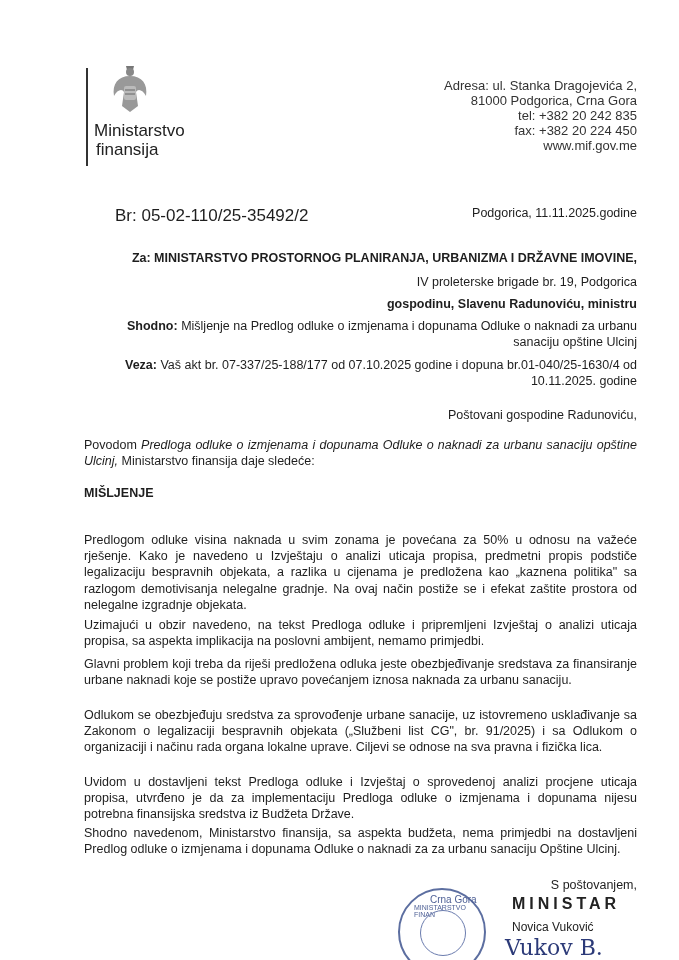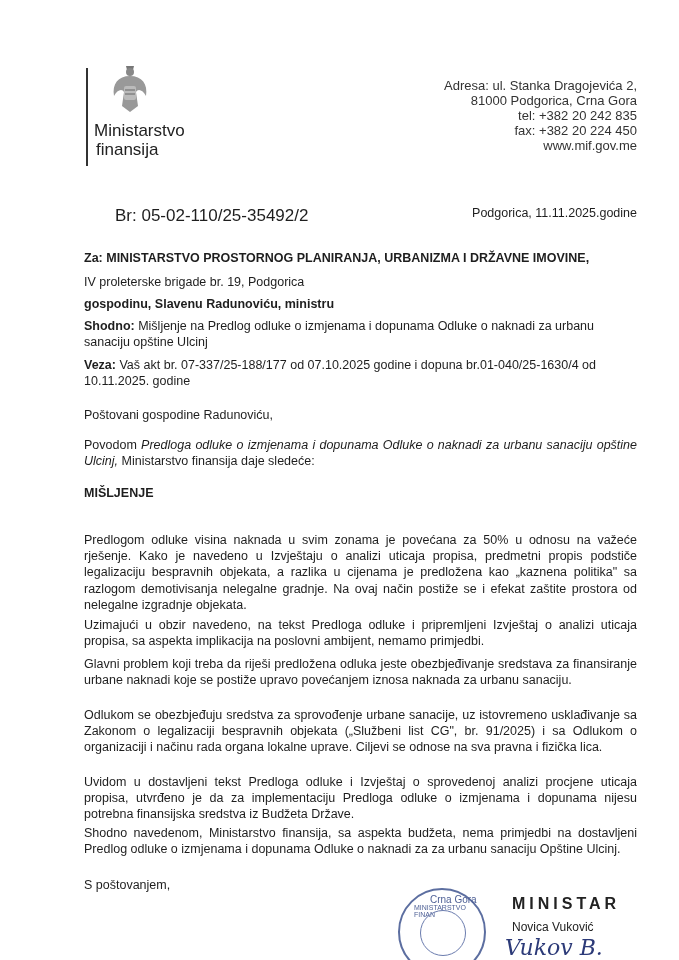--- a/index.html
+++ b/index.html
@@ -5,31 +5,31 @@
   html, body { margin:0; padding:0; }
   body { width:679px; height:960px; background:#ffffff; position:relative; overflow:hidden;
          font-family:"Liberation Sans", sans-serif; color:#1e1e1e; }
   .abs { position:absolute; }
   .vline { left:86px; top:68px; width:2px; height:98px; background:#333; }
   .crest { left:108px; top:62px; width:44px; height:54px; }
   .org { left:94px; top:121px; font-size:17px; line-height:19px; color:#222; }
   .addr { right:42px; top:78px; font-size:13px; line-height:15px; text-align:right; color:#333; }
   .ref { left:67px; top:206px; font-size:17px;margin-left:48px; }
   .date { right:42px; top:206px; font-size:12.5px; }
-  .txt { left:84px; width:553px; font-size:12.5px; line-height:16.2px; }
+  .txt { left:84px; width:553px; font-size:12.5px; line-height:16.2px;text-align:right; }
   .b { font-weight:bold; }
   .just { text-align:justify; }
   .center { text-align:left; }
   .it { font-style:italic; }
   .stamp { left:398px; top:888px; width:84px; height:84px; border:2px solid #5c6ea0; border-radius:50%; }
   .stamp-inner { position:absolute; left:20px; top:20px; width:44px; height:44px; border:1px solid #6b7cae; border-radius:50%; }
   .stamp-txt { position:absolute; font-size:10px; color:#4d5f95; }
   .minister { left:512px; top:895px; font-size:16px; font-weight:bold; letter-spacing:4px; color:#222; }
   .minname { left:512px; top:920px; font-size:12px; color:#222; }
-  .sig { left:505px; top:935px; font-size:22px; color:#2c3a78; font-style:italic; font-family:"DejaVu Serif", serif; }
+  .sig { left:505px; top:935px; font-size:22px; color:#2c3a78; font-family:"DejaVu Serif", serif; }
 </style>
 </head>
 <body>
 
 <div class="abs vline"></div>
 
 <div class="abs crest">
   <svg width="44" height="54" viewBox="0 0 44 54">
     <path d="M18 4 h8 l-1 4 h-6z" fill="#777"></path>
     <circle cx="22" cy="10" r="4" fill="#888"></circle>

